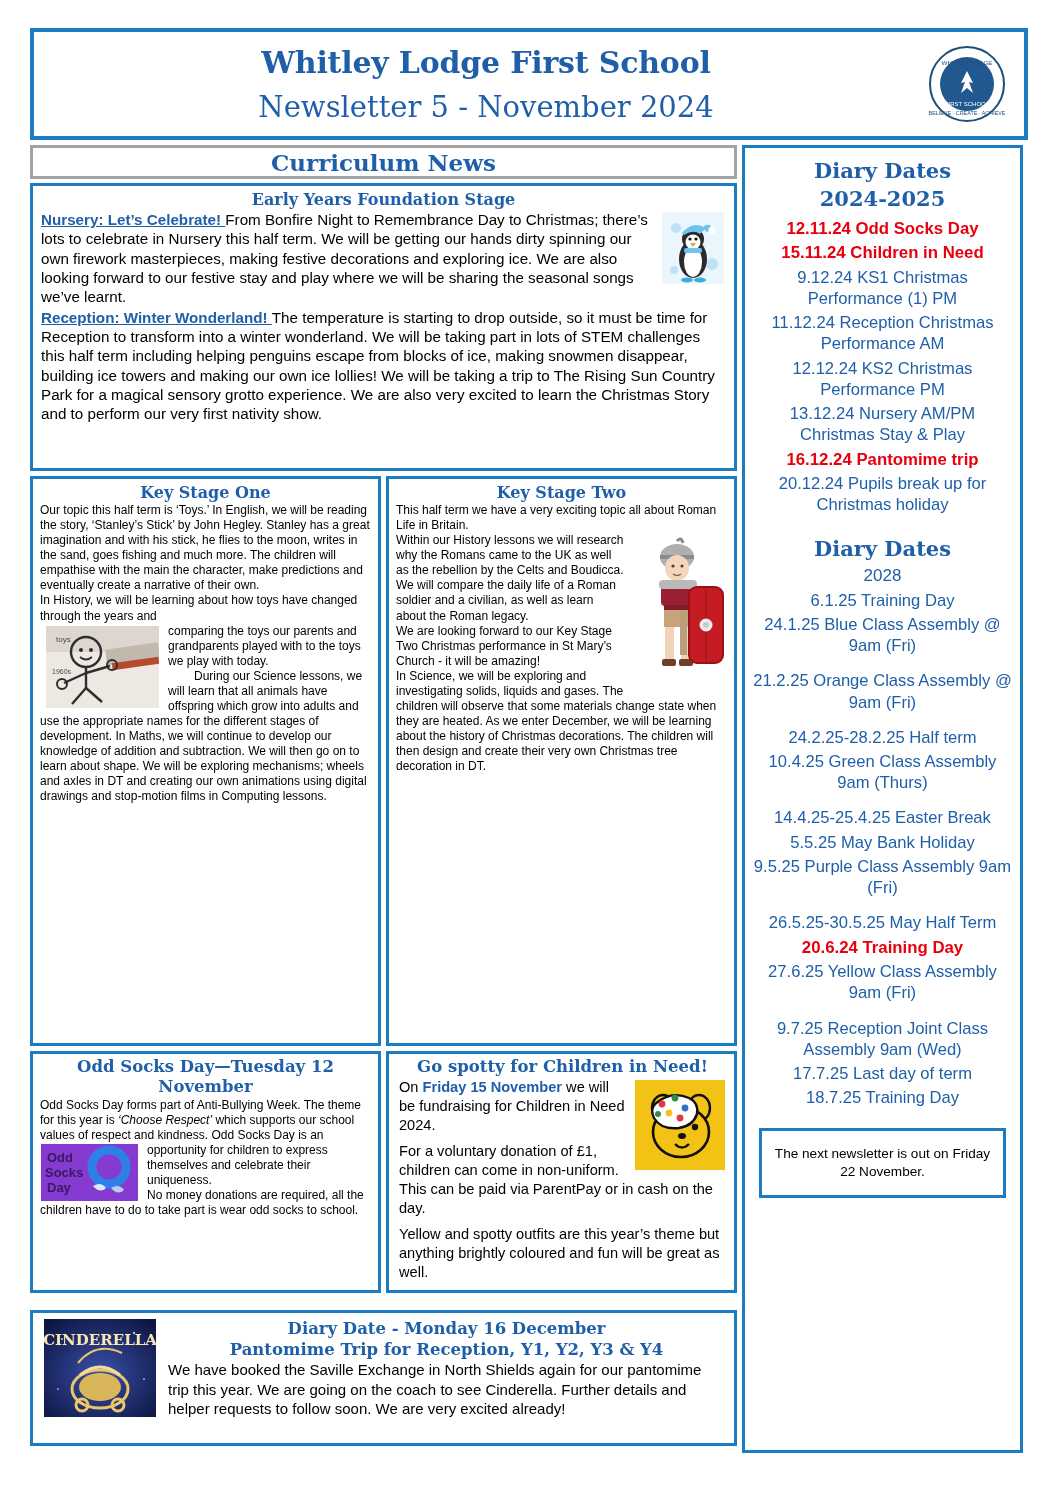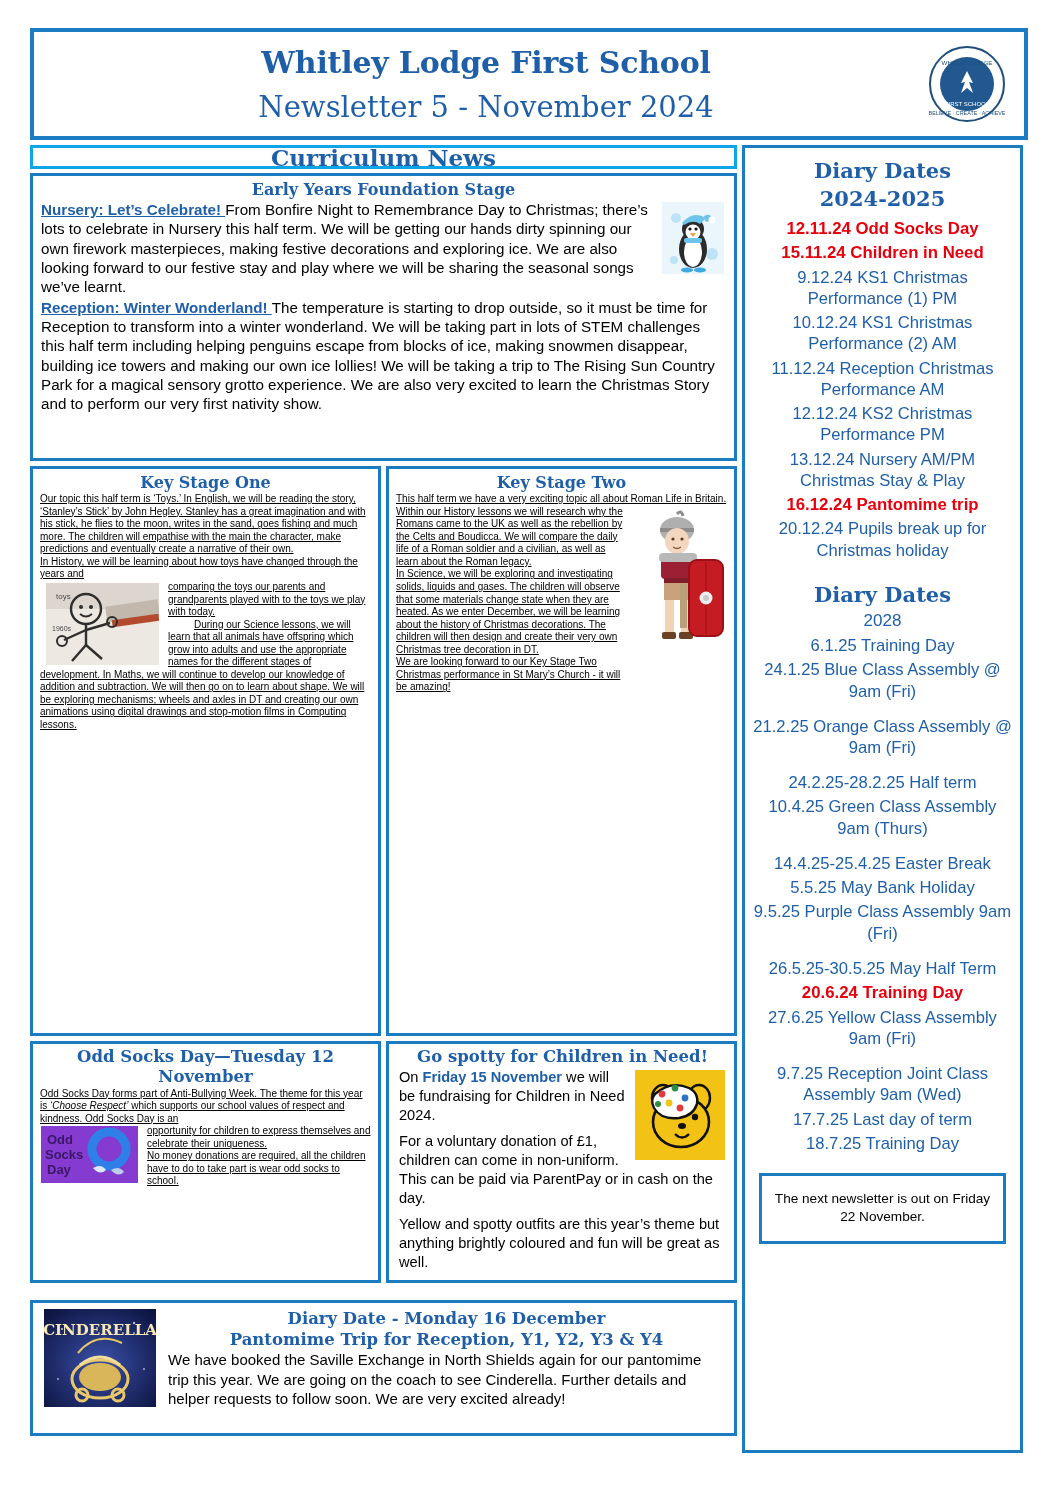--- a/index.html
+++ b/index.html
@@ -55,22 +55,22 @@
   .left-col{ width:707px; display:flex; flex-direction:column; }
   .right-col{
     width:281px; margin-left:5px;
     border:3px solid #1B7CC2;
     padding:8px 6px 6px 6px;
     display:flex; flex-direction:column;
   }
 
   
   .curr-band{
-    border:3px solid #0ea5e9;
-    height:24px;
+    border:3px solid #a3a3a3;
+    height:34px;
     display:flex; align-items:center; justify-content:center;
   }
   .curr-band span{
     font-family:"DejaVu Serif", serif;
     font-weight:bold; color:#1F5FA9; font-size:23px;
   }
 
   
   .eyfs-box{
     border:3px solid #1B7CC2;
@@ -107,21 +107,21 @@
   
   .ks-row{ display:flex; margin-top:5px; height:570px; }
   .ks1-box{
     width:351px; border:3px solid #1B7CC2;
     padding:4px 7px 4px 7px; position:relative;
   }
   .ks2-box{
     width:351px; margin-left:5px; border:3px solid #1B7CC2;
     padding:4px 7px 4px 7px; position:relative;
   }
-  .ks-para{ font-size:10px; line-height:1.255;text-decoration:underline; }
+  .ks-para{ font-size:12px; line-height:1.255; }
   .toy-img{
     float:left; width:113px;height:82px;
     margin:2px 9px 1px 6px;
   }
   .roman-img{
     float:right; width:96px;height:160px;
     margin:2px 0 2px 6px;
   }
 
   
@@ -325,22 +325,22 @@
             <rect x="31" y="124" width="14" height="7" rx="2" fill="#6B4226"></rect>
             <rect x="48" y="124" width="14" height="7" rx="2" fill="#6B4226"></rect>
             <rect x="58" y="52" width="34" height="76" rx="8" fill="#C41C22"></rect>
             <rect x="58" y="52" width="34" height="76" rx="8" fill="none" stroke="#9B1016" stroke-width="2"></rect>
             <line x1="75" y1="54" x2="75" y2="126" stroke="#A81419" stroke-width="1.5"></line>
             <circle cx="75" cy="90" r="6.5" fill="#EDEDED"></circle>
             <circle cx="75" cy="90" r="3" fill="#C9C9C9"></circle>
             <rect x="49" y="76" width="7" height="44" fill="#B9A07A"></rect>
           </svg>
           <div class="ks-para">Within our History lessons we will research why the Romans came to the UK as well as the rebellion by the Celts and Boudicca. We will compare the daily life of a Roman soldier and a civilian, as well as learn about the Roman legacy.</div>
+          <div class="ks-para">We are looking forward to our Key Stage Two Christmas performance in St Mary’s Church - it will be amazing!</div>
           <div class="ks-para">In Science, we will be exploring and investigating solids, liquids and gases. The children will observe that some materials change state when they are heated. As we enter December, we will be learning about the history of Christmas decorations. The children will then design and create their very own Christmas tree decoration in DT.</div>
-          <div class="ks-para">We are looking forward to our Key Stage Two Christmas performance in St Mary’s Church - it will be amazing!</div>
         </div>
       </div>
 
       <div class="bot-row">
 
         <div class="odd-box">
           <div class="odd-head">Odd Socks Day—Tuesday 12 November</div>
           <div class="ks-para">
             <span>Odd Socks Day forms part of Anti-Bullying Week. The theme for this year is </span><em>‘Choose Respect’</em><span> which supports our school values of respect and kindness. Odd Socks Day is an</span>
           </div>
@@ -412,21 +412,20 @@
 
     </div>
 
     <div class="right-col">
       <div class="diary-title">Diary Dates</div>
       <div class="diary-sub">2024-2025</div>
       <div id="diary-list-1">
           <div class="diary-item red">12.11.24 Odd Socks Day</div>
           <div class="diary-item red">15.11.24 Children in Need</div>
           <div class="diary-item">9.12.24 KS1 Christmas Performance (1) PM</div>
-          <div class="diary-item">10.12.24 KS1 Christmas Performance (2) AM</div>
           <div class="diary-item">11.12.24 Reception Christmas Performance AM</div>
           <div class="diary-item">12.12.24 KS2 Christmas Performance PM</div>
           <div class="diary-item">13.12.24 Nursery AM/PM Christmas Stay &amp; Play</div>
           <div class="diary-item red">16.12.24 Pantomime trip</div>
           <div class="diary-item">20.12.24 Pupils break up for Christmas holiday</div>
         </div>
 
       <div class="diary-spacer"></div>
 
       <div class="diary-title">Diary Dates</div>

